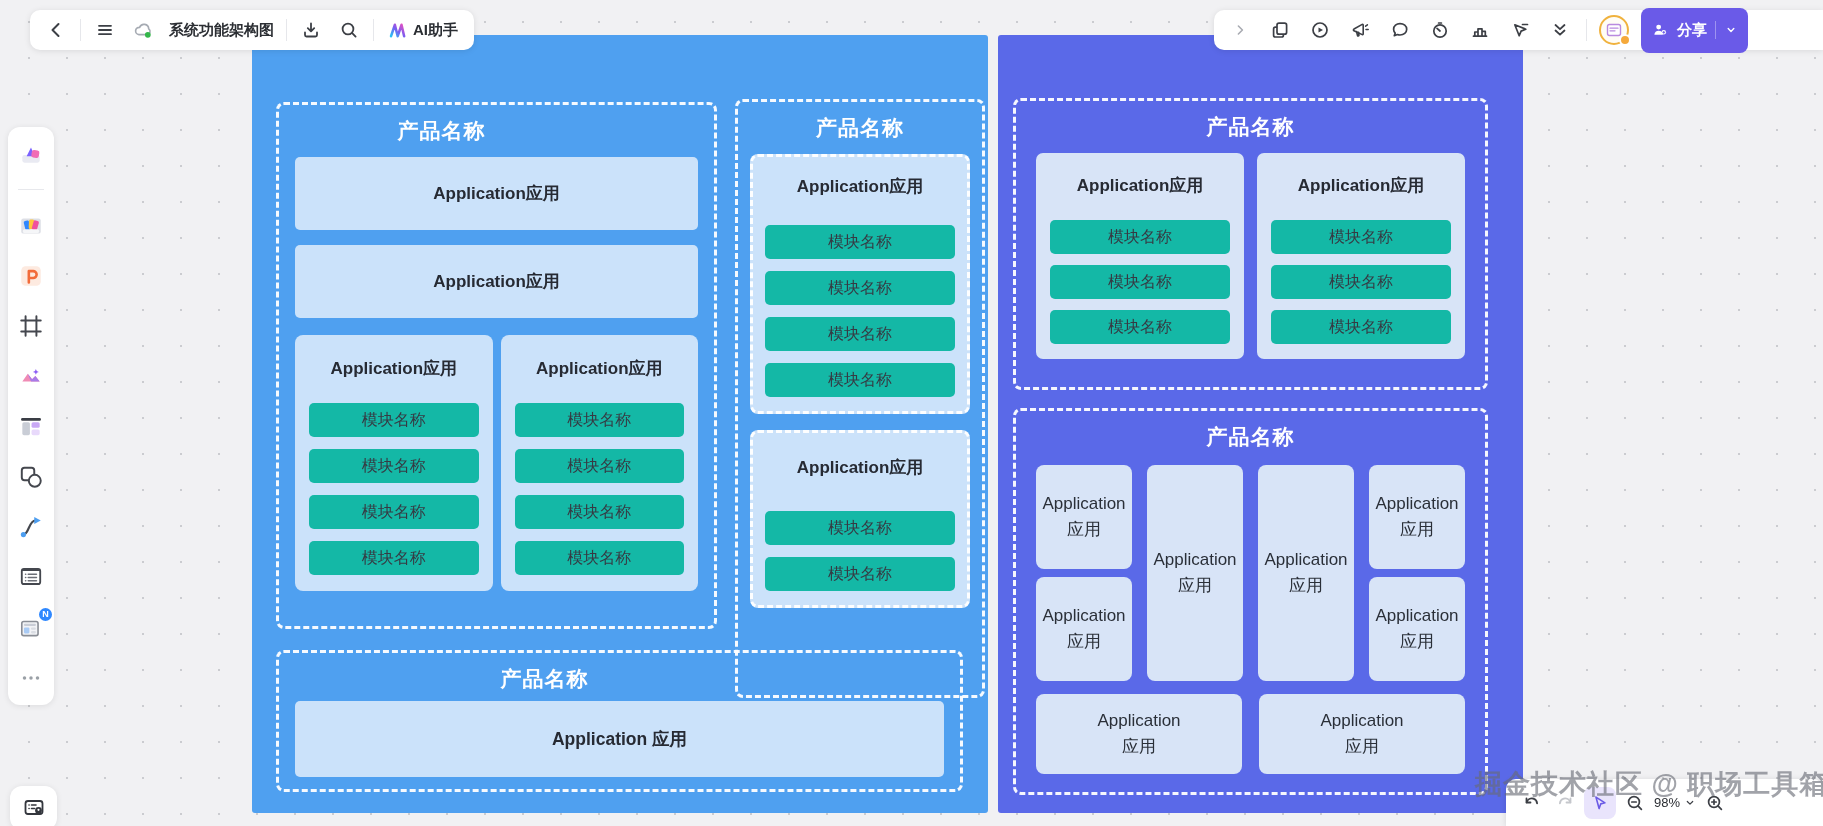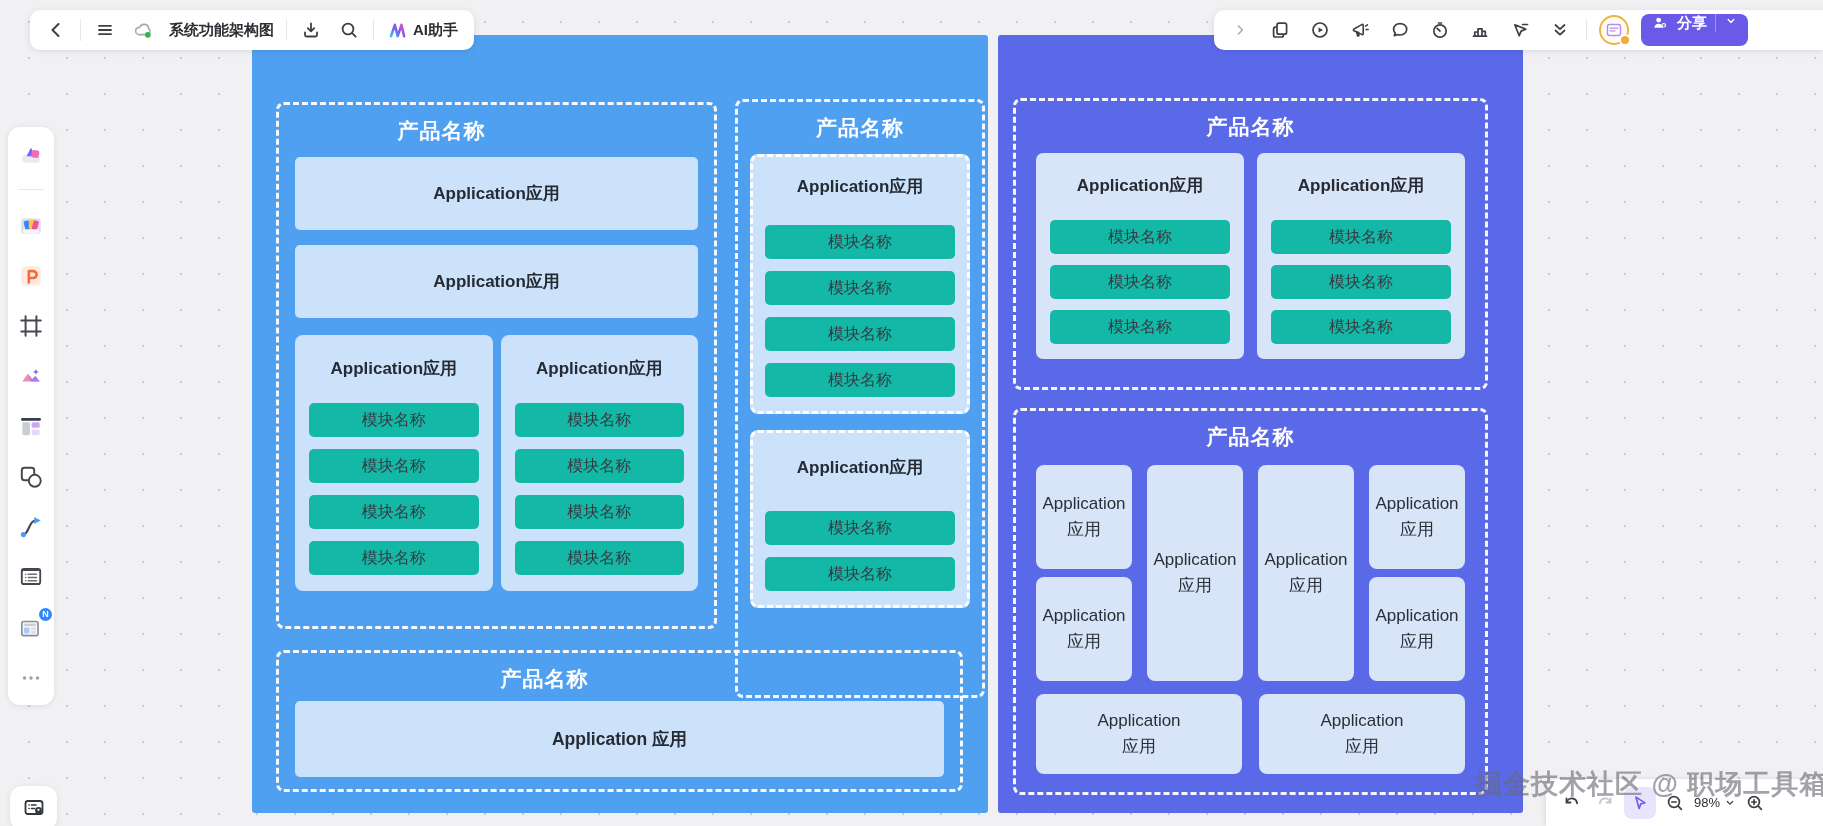--- a/index.html
+++ b/index.html
@@ -11,21 +11,21 @@
   
   .tb { position:absolute; top:10px; height:40px; background:#fff; border-radius:10px;
         box-shadow:0 1px 6px rgba(0,0,0,.10); display:flex; align-items:center; z-index:20;margin-left:16px; }
   .tb-left  { left:14px; padding:0 12px; gap:10px; }
   .tb-right { left:1198px; right:0; border-radius:10px 0 0 10px; padding:0 12px; gap:12px; }
   .tbtn { width:28px; height:28px; display:flex; align-items:center; justify-content:center; border-radius:6px; cursor:pointer; flex:none; }
   .sep { width:1px; height:22px; background:#E6E7EB; flex:none; }
   .doc-title { font-size:15px; color:#2B2E33; font-weight:600; white-space:nowrap; padding:0 2px; cursor:pointer; }
   .ai-label { font-size:15px; color:#2B2E33; font-weight:600; white-space:nowrap; }
   .ai-btn { display:flex; align-items:center; gap:6px; padding:0 4px; cursor:pointer; }
-  .share-btn { height:32px; background:#6A5AE8; border-radius:8px; display:flex; align-items:flex-start;
+  .share-btn { height:45px; background:#6A5AE8; border-radius:8px; display:flex; align-items:center;
                color:#fff; padding:0 10px; gap:8px; cursor:pointer; flex:none; }
   .share-label { font-size:15px; font-weight:600; }
   .share-sep { width:1px; height:18px; background:rgba(255,255,255,.35); }
   .avatar { width:30px; height:30px; border-radius:50%; border:2px solid #F0B23E; background:#FFFDF6;
             position:relative; display:flex; align-items:center; justify-content:center; cursor:pointer; flex:none; }
   .avatar-badge { position:absolute; right:-4px; bottom:-3px; width:12px; height:12px; border-radius:50%;
                   background:#F5A93B; border:2px solid #fff; }
 
   
   .sidebar { position:absolute; left:8px; top:127px; width:46px; height:578px; background:#fff; border-radius:12px;
@@ -76,21 +76,21 @@
   .p-group .module { margin-top:11px; }
   .grid4 { margin-top:14px; display:flex; gap:15px; height:216px; }
   .gcol { flex:1; display:flex; flex-direction:column; gap:8px; }
   .cell { background:#D8E4F7; border-radius:8px; flex:1; display:flex; align-items:center; justify-content:center;
           text-align:center; font-size:17px; color:#2A2F38; white-space:pre-line; line-height:1.55; cursor:pointer; }
   .brow { margin-top:13px; display:flex; gap:17px; height:80px; }
 
   
   .bottombar { position:absolute; left:1506px; top:779px; right:0; height:47px; background:#fff;
                border-radius:10px 10px 0 0; box-shadow:0 1px 6px rgba(0,0,0,.12); display:flex; align-items:center;
-               gap:5px; padding:0 12px; z-index:30;margin-left:40px; }
+               gap:5px; padding:0 12px; z-index:30; }
   .cursor-btn { width:32px; height:32px; background:#E9E4FC; border-radius:8px; display:flex; align-items:center;
                 justify-content:center; cursor:pointer; flex:none; }
   .zoom-group { display:flex; align-items:center; gap:4px; cursor:pointer; }
   .zoom-label { font-size:13px; color:#2B2E33; }
   .watermark { position:absolute; left:1475px; top:766px; font-size:27px; font-weight:bold;
                color:rgba(104,107,117,.62); letter-spacing:1px; z-index:40; pointer-events:none; white-space:nowrap; }
   svg { display:block; }
 </style>
 </head>
 <body>

